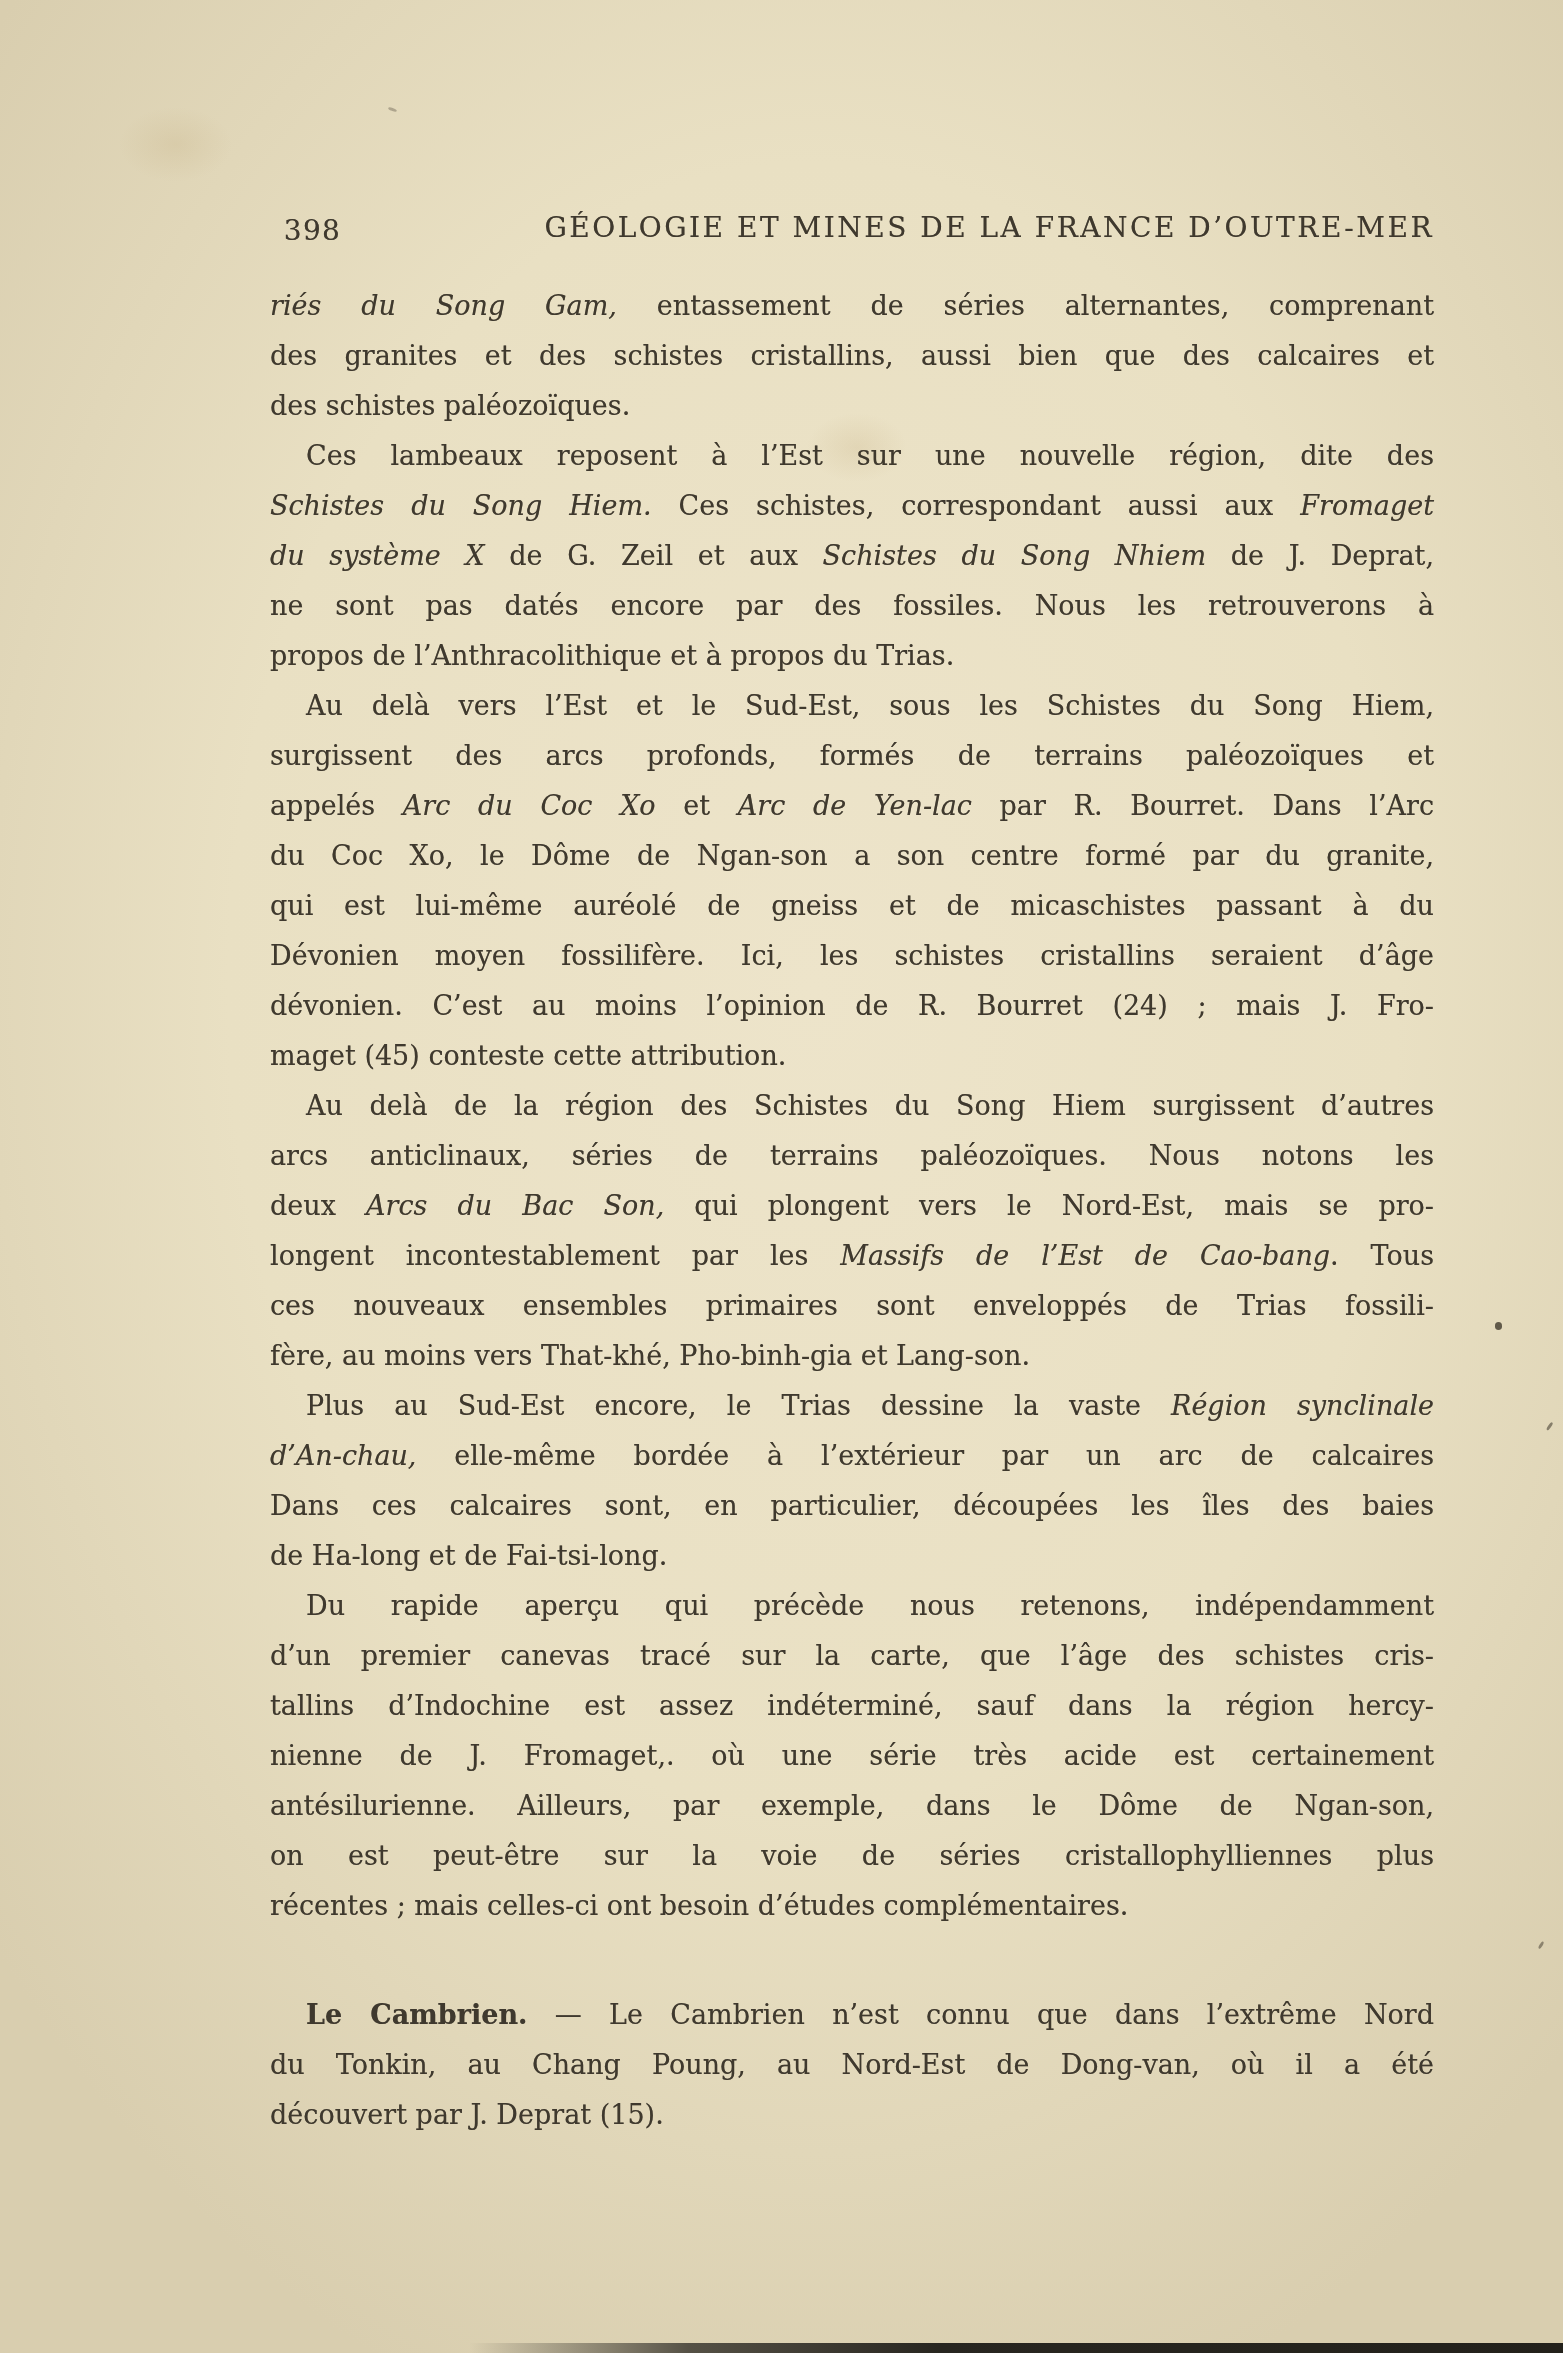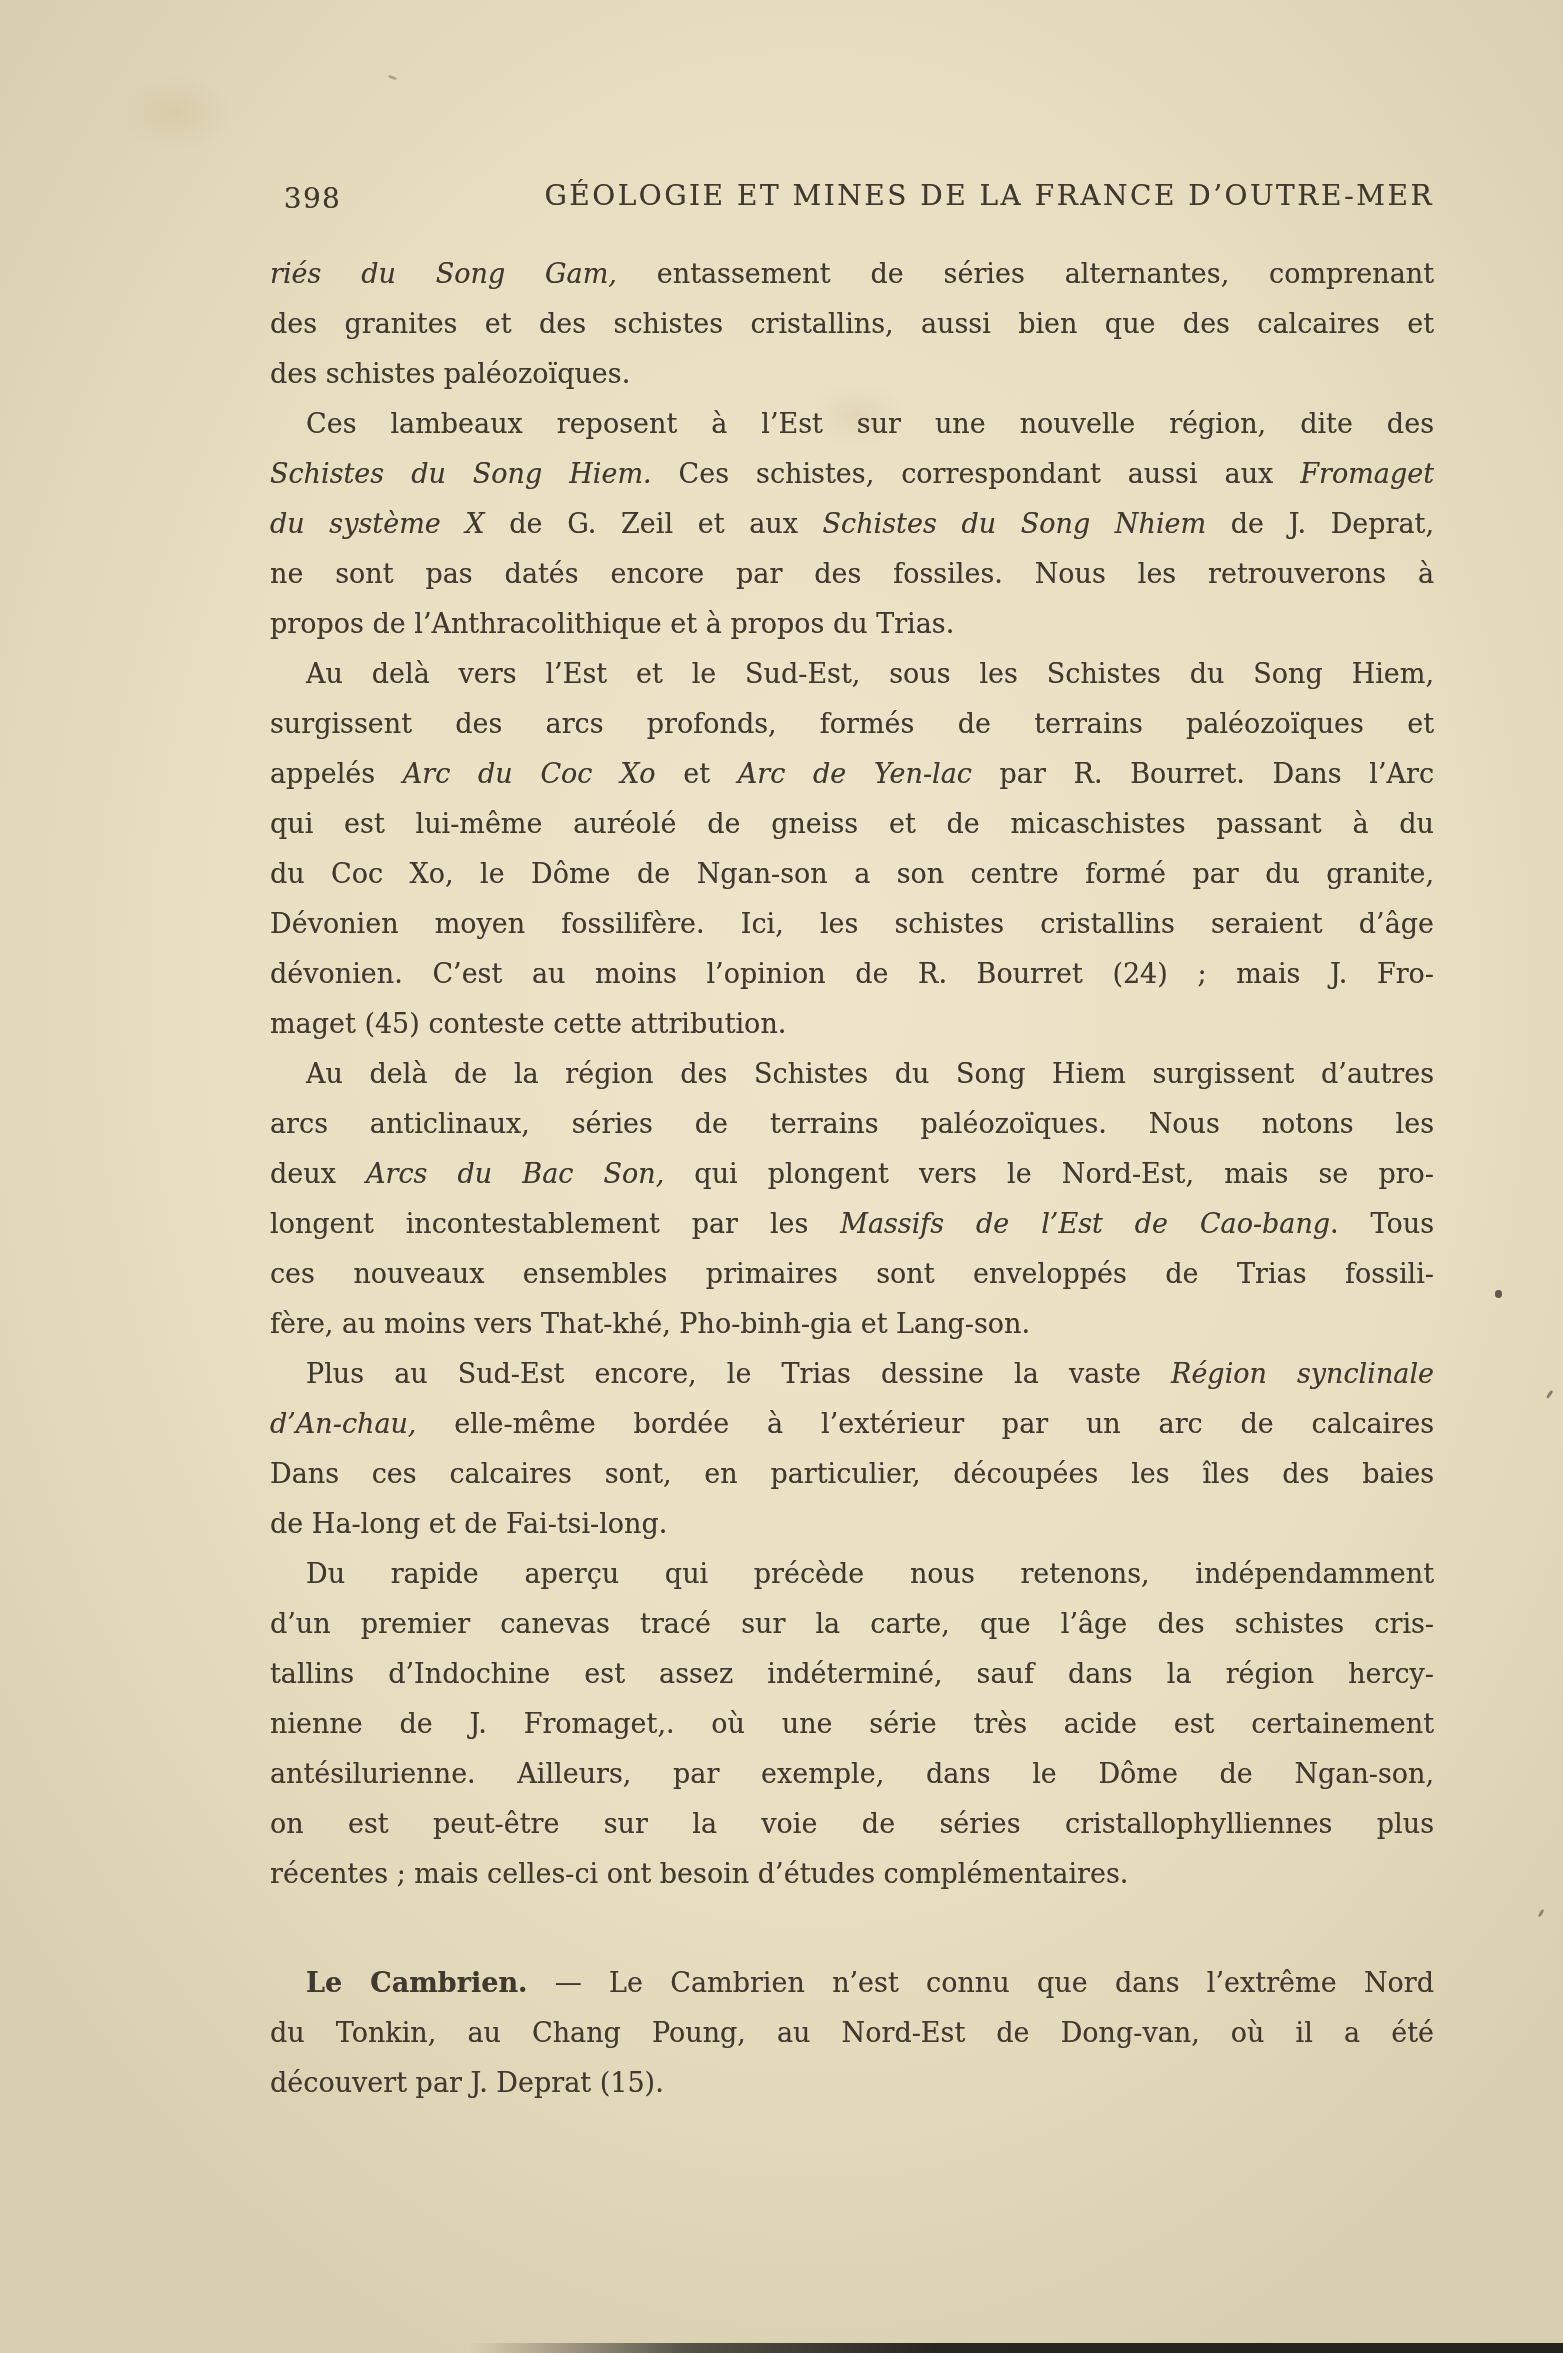--- a/index.html
+++ b/index.html
@@ -11,21 +11,21 @@
   *{margin:0;padding:0;box-sizing:border-box;}
   html,body{width:1564px;height:2354px;}
   body{
     position:relative;
     background:
       radial-gradient(ellipse 1063px 1501px at 52% 42%, var(--paper-hi) 0%, var(--paper) 55%, var(--paper-edge) 100%);
     font-family:"DejaVu Serif","Liberation Serif",serif;
     color:var(--ink);
     overflow:hidden;
   }
-  .scan-page{position:absolute;inset:0;}
+  .scan-page{position:absolute;inset:0;margin-top:32px;}
   
   .header{
     position:absolute;
     left:270px; top:179px; width:1164px; height:40px;
   }
   .page-number{
     position:absolute; left:13.8px; top:2.5px;
     font-size:28px; letter-spacing:1.3px;
     text-shadow:0 0 0.6px rgba(63,57,46,.55);
   }
@@ -107,22 +107,22 @@
         <div class="line indent"><span class="rm">Ces lambeaux reposent à l’Est sur une nouvelle région, dite des</span></div>
         <div class="line"><span class="it">Schistes du Song Hiem.</span><span class="rm"> Ces schistes, correspondant aussi aux </span><span class="it">Fromaget</span></div>
         <div class="line"><span class="it">du système X</span><span class="rm"> de G. Zeil et aux </span><span class="it">Schistes du Song Nhiem</span><span class="rm"> de J. Deprat,</span></div>
         <div class="line"><span class="rm">ne sont pas datés encore par des fossiles. Nous les retrouverons à</span></div>
         <div class="line last"><span class="rm">propos de l’Anthracolithique et à propos du Trias.</span></div>
       </div>
       <div class="para">
         <div class="line indent"><span class="rm">Au delà vers l’Est et le Sud-Est, sous les Schistes du Song Hiem,</span></div>
         <div class="line"><span class="rm">surgissent des arcs profonds, formés de terrains paléozoïques et</span></div>
         <div class="line"><span class="rm">appelés </span><span class="it">Arc du Coc Xo</span><span class="rm"> et </span><span class="it">Arc de Yen-lac</span><span class="rm"> par R. Bourret. Dans l’Arc</span></div>
+        <div class="line"><span class="rm">du Coc Xo, le Dôme de Ngan-son a son centre formé par du granite,</span></div>
         <div class="line"><span class="rm">qui est lui-même auréolé de gneiss et de micaschistes passant à du</span></div>
-        <div class="line"><span class="rm">du Coc Xo, le Dôme de Ngan-son a son centre formé par du granite,</span></div>
         <div class="line"><span class="rm">Dévonien moyen fossilifère. Ici, les schistes cristallins seraient d’âge</span></div>
         <div class="line"><span class="rm">dévonien. C’est au moins l’opinion de R. Bourret (24) ; mais J. Fro-</span></div>
         <div class="line last"><span class="rm">maget (45) conteste cette attribution.</span></div>
       </div>
       <div class="para">
         <div class="line indent"><span class="rm">Au delà de la région des Schistes du Song Hiem surgissent d’autres</span></div>
         <div class="line"><span class="rm">arcs anticlinaux, séries de terrains paléozoïques. Nous notons les</span></div>
         <div class="line"><span class="rm">deux </span><span class="it">Arcs du Bac Son,</span><span class="rm"> qui plongent vers le Nord-Est, mais se pro-</span></div>
         <div class="line"><span class="rm">longent incontestablement par les </span><span class="it">Massifs de l’Est de Cao-bang</span><span class="rm">. Tous</span></div>
         <div class="line"><span class="rm">ces nouveaux ensembles primaires sont enveloppés de Trias fossili-</span></div>

